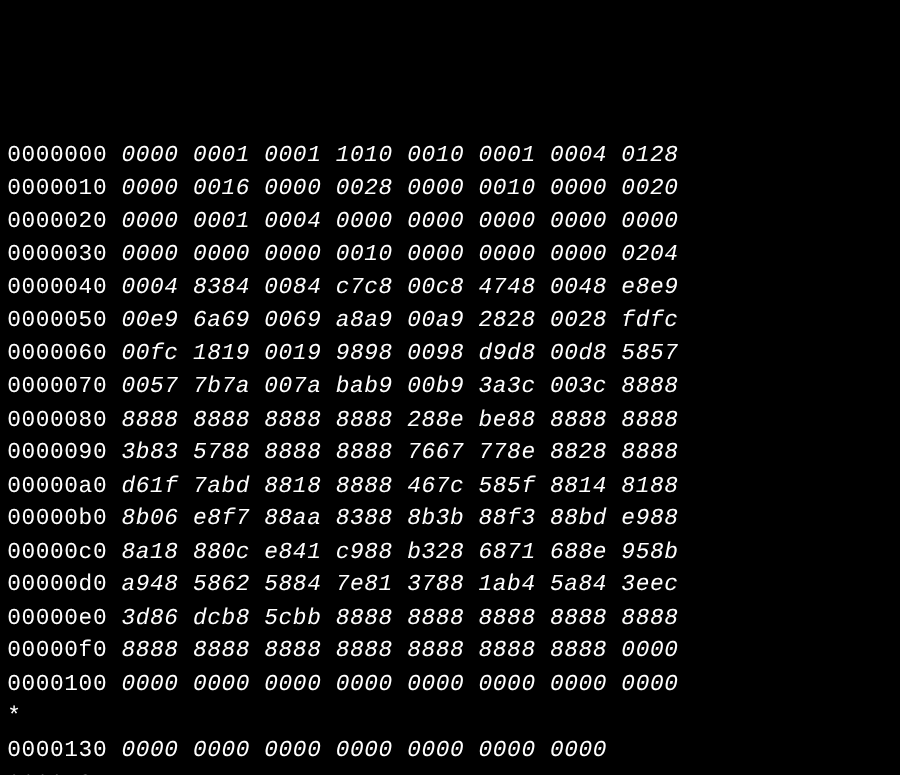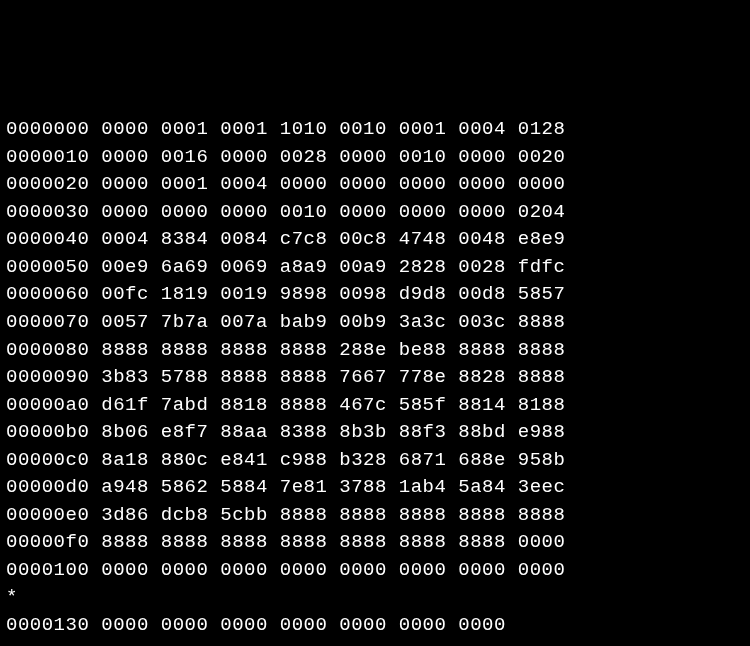--- a/index.html
+++ b/index.html
@@ -18,20 +18,21 @@
     }
     .hex-line {
       white-space: pre;
     }
     .offset {
       display: inline;
       margin-top: 16px;
     }
     .words {
       display: inline;
+      font-style: italic;
     }
     .squeeze {
       display: block;
     }
   </style>
 </head>
 <body>
 
 
 

